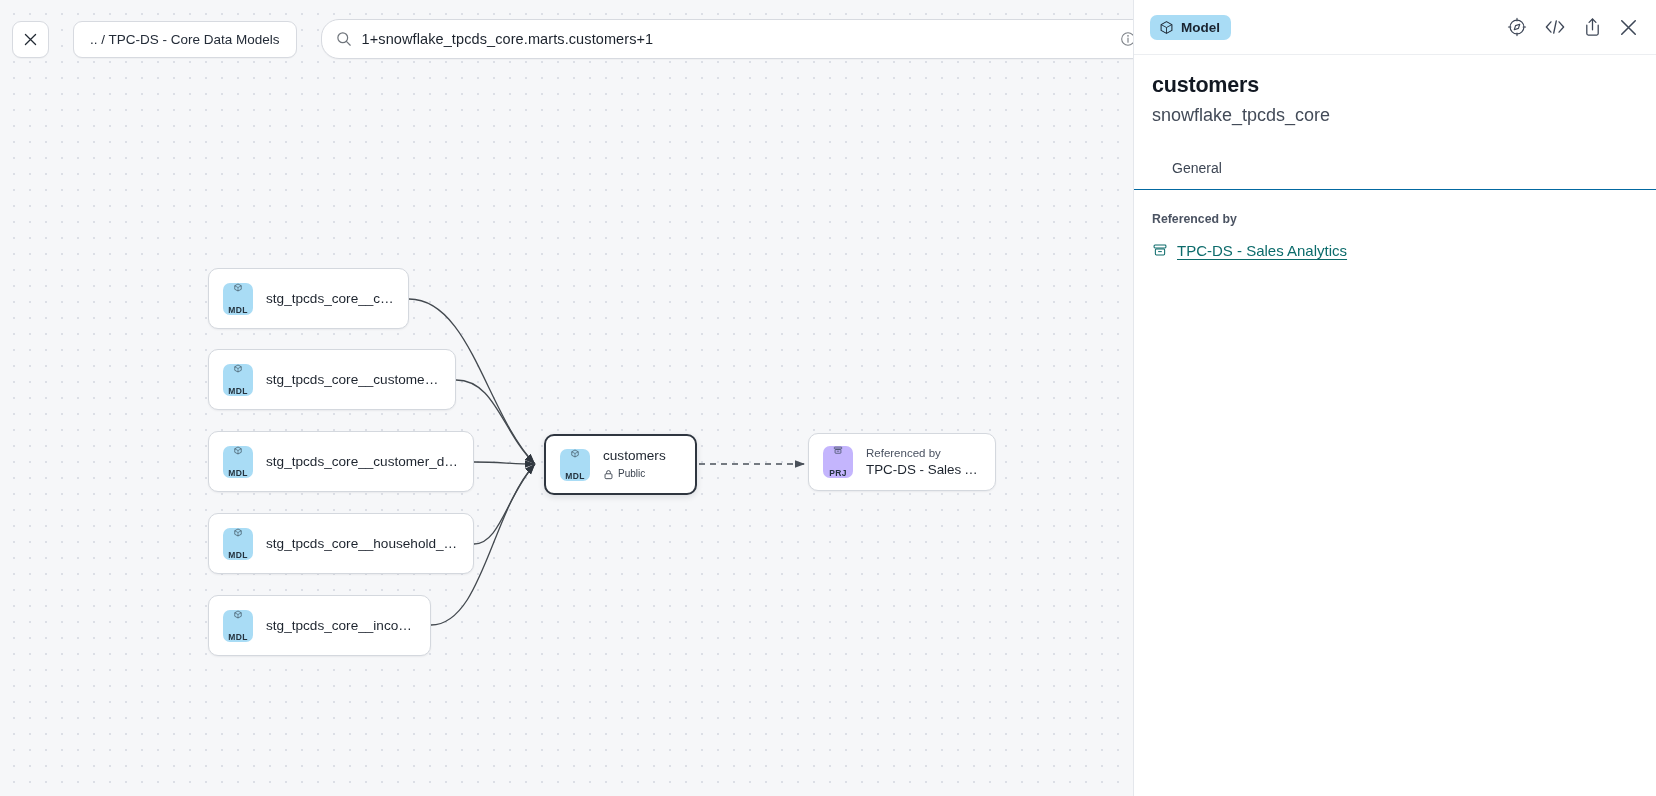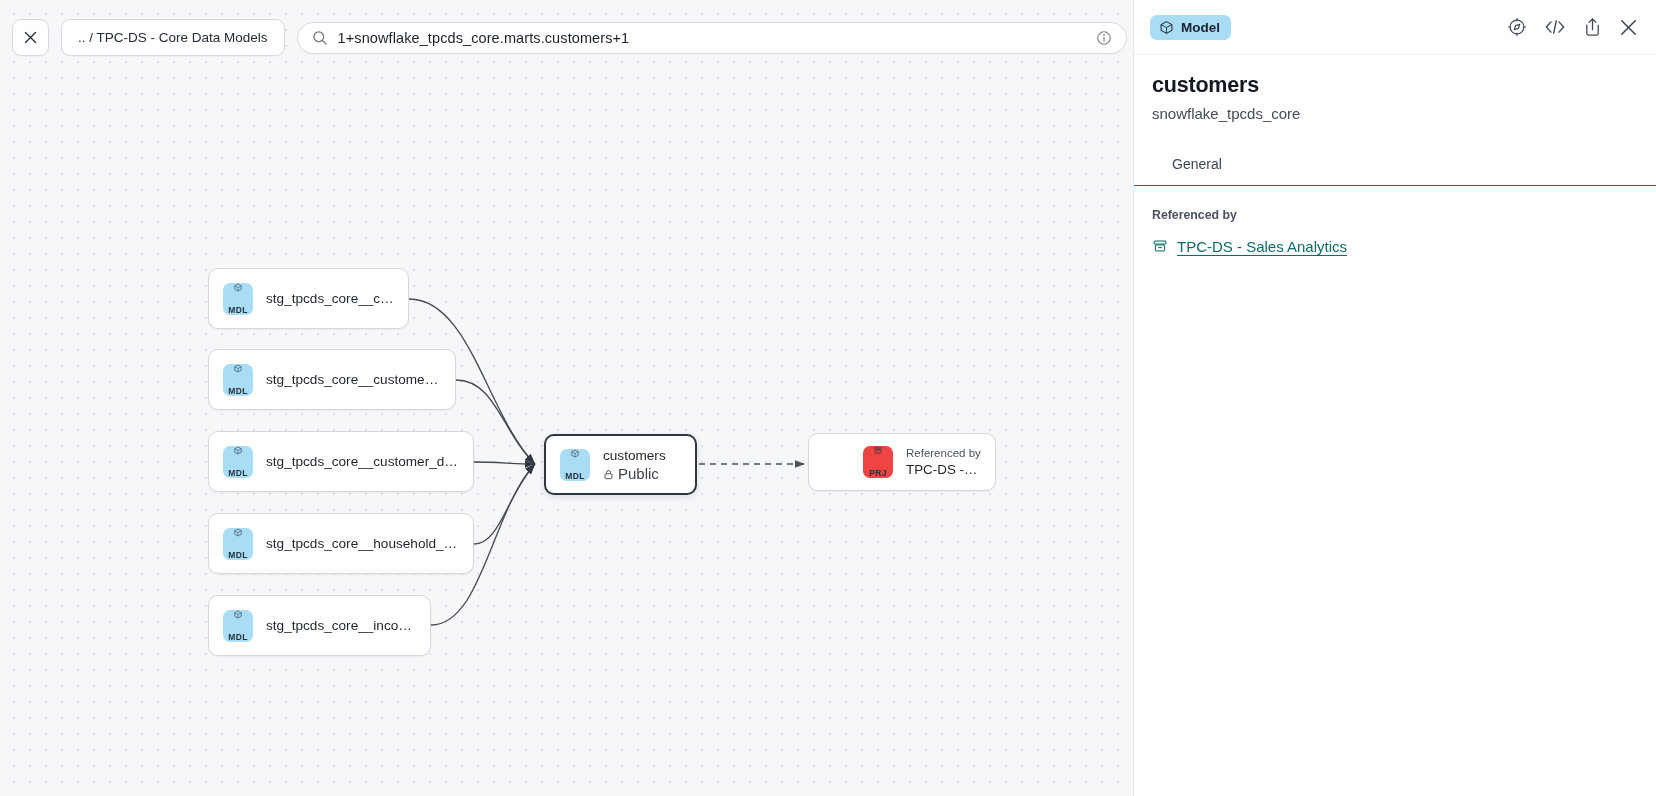--- a/index.html
+++ b/index.html
@@ -28,21 +28,21 @@
     background-position: 6px 6px;
     overflow: hidden;
   }
 
   
   .toolbar {
     position: absolute;
     top: 19px; left: 12px;
     display: flex;
     align-items: center;
-    gap: 12px;
+    gap: 24px;
     z-index: 5;
   }
   .tb-btn {
     height: 37px;
     min-width: 37px;
     background: #ffffff;
     border: 1px solid #d7dae0;
     border-radius: 9px;
     display: flex;
     align-items: center;
@@ -58,21 +58,21 @@
     display: flex;
     align-items: center;
     padding: 0 16px;
     font-size: 13.5px;
     color: #242c38;
     cursor: pointer;
     white-space: nowrap;
     box-shadow: 0 1px 1px rgba(16,24,40,.03);
   }
   .tb-search {
-    height: 32px;
+    height: 40px;
     width: 830px;
     background: #ffffff;
     border: 1px solid #d7dae0;
     border-radius: 18px;
     display: flex;
     align-items: center;
     padding: 0 14px 0 14px;
     gap: 10px;
     box-shadow: 0 1px 1px rgba(16,24,40,.03);
   }
@@ -115,39 +115,39 @@
     width: 30px; height: 32px;
     border-radius: 7px;
     background: #a9dcf5;
     display: flex;
     flex-direction: column;
     align-items: center;
     justify-content: center;
     gap: 13px;
     color: #24333f;
   }
-  .node-badge.prj { background: #ef4444; margin-left: 40px; }
+  .node-badge.prj { background: #c4b5fd; }
   .node-badge .bl {
     font-size: 8.5px;
     font-weight: 700;
     letter-spacing: .3px;
     line-height: 9px;
     margin-top: 1px;
   }
   .node-text { min-width: 0; display: flex; flex-direction: column; justify-content: center; }
   .node-title {
     font-size: 13.6px;
     color: #1d242e;
     white-space: nowrap;
     overflow: hidden;
     text-overflow: ellipsis;
     line-height: 18px;
   }
   .node-sub {
-    font-size: 15px;
+    font-size: 10px;
     color: #3b434f;
     display: flex;
     align-items: center;
     gap: 4px;
     line-height: 16px;
     margin-top: 1px;
   }
   .node-kicker {
     font-size: 11.5px;
     color: #495160;
@@ -194,21 +194,21 @@
   .panel-actions .act { cursor: pointer; display: flex; align-items: center; color: #3e4757; }
 
   .panel-head { padding: 18px 18px 0 18px; }
   .panel-title {
     font-size: 21.5px;
     font-weight: 700;
     color: #121822;
     letter-spacing: -.2px;
   }
   .panel-subtitle {
-    font-size: 15px;
+    font-size: 18px;
     color: #434b58;
     margin-top: 7px;
   }
 
   .tabs {
     margin-top: 24px;
     padding: 0 18px;
     display: flex;
     gap: 0px;
     border-bottom: 1px solid #0369a1;

